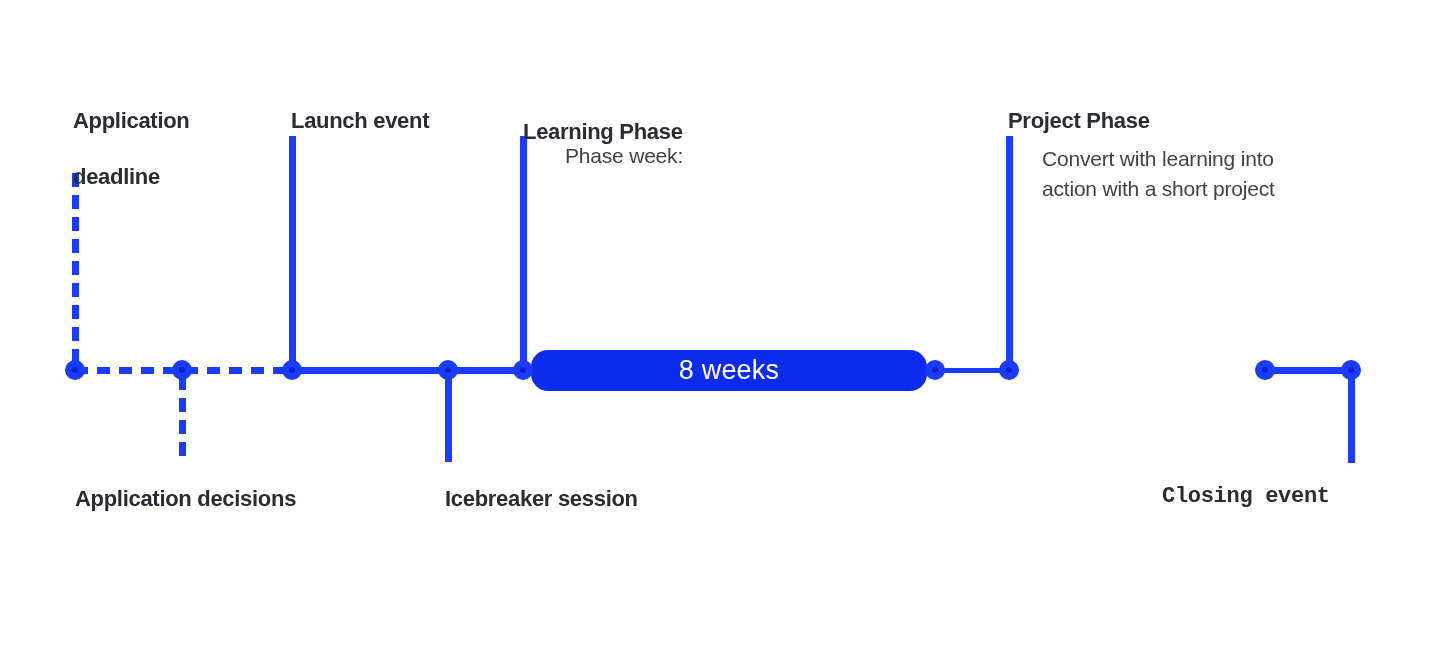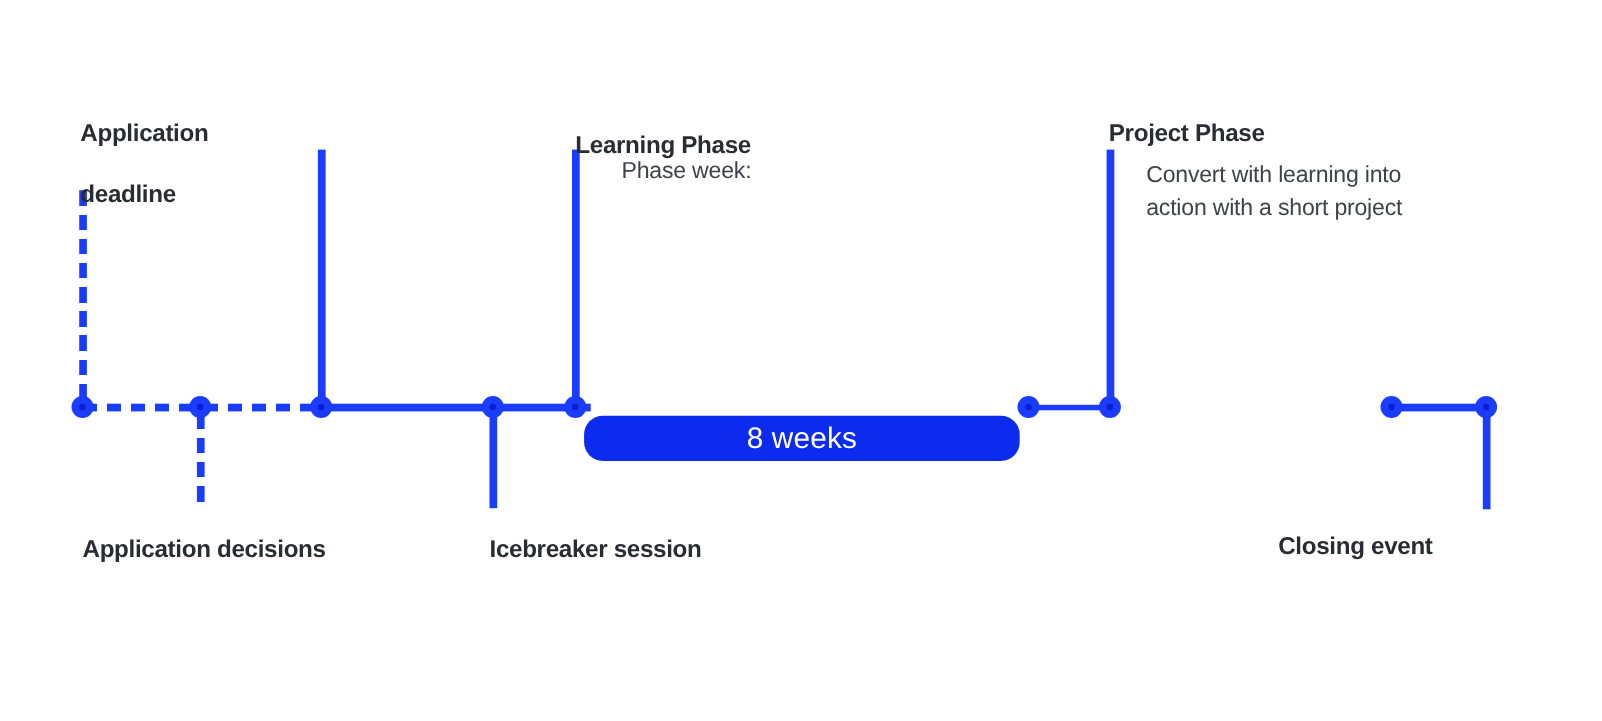--- a/index.html
+++ b/index.html
@@ -38,41 +38,41 @@
   }
   .node::after{
     content:"";position:absolute;left:7px;top:7px;width:6px;height:6px;
     background:var(--node-dot);border-radius:50%;
   }
   
   .pill{
     position:absolute;top:350px;height:41px;
     background:var(--pill);border-radius:17px;
     display:flex;align-items:center;justify-content:center;
-    color:#fff;font-size:27px;letter-spacing:.2px;margin-top:28px;
+    color:#fff;font-size:27px;letter-spacing:.2px;
   }
   
   .heading{
     position:absolute;color:var(--heading);
     font-size:22px;font-weight:bold;letter-spacing:-.3px;line-height:56px;
   }
   .sub{
     position:absolute;color:var(--subtext);
     font-size:21px;font-weight:400;letter-spacing:-.2px;line-height:30px;
   }
   
   .p-app-deadline{left:73px;top:93px;width:180px;}
   .p-launch{left:291px;top:93px;width:260px;}
   .p-learning{left:523px;top:93px;width:300px;margin-top:11px;}
   .p-learning-sub{left:565px;top:141px;width:220px;}
   .p-project{left:1008px;top:93px;width:300px;}
   .p-project-sub{left:1042px;top:144px;width:275px;}
   .p-app-decisions{left:75px;top:471px;width:400px;}
   .p-icebreaker{left:445px;top:471px;width:350px;}
-  .p-closing{left:1162px;top:469px;width:250px;}
+  .p-closing{left:1162px;top:469px;width:250px;font-family:Liberation Mono, monospace;}
 </style>
 </head>
 <body>
 
 <div class="canvas">
 
   <div class="hseg dashed" style="left:75px;width:217px;"></div>
   <div class="hseg solid" style="left:292px;width:245px;"></div>
   <div class="hseg solid thin" style="left:935px;width:78px;"></div>
   <div class="hseg solid" style="left:1265px;width:88px;"></div>
@@ -93,20 +93,21 @@
   <div class="node" style="left:172px;"></div>
   <div class="node" style="left:282px;"></div>
   <div class="node" style="left:438px;"></div>
   <div class="node" style="left:513px;"></div>
   <div class="node" style="left:925px;"></div>
   <div class="node" style="left:999px;"></div>
   <div class="node" style="left:1255px;"></div>
   <div class="node" style="left:1341px;"></div>
 
   <div class="heading p-app-deadline">Application deadline</div>
+  <div class="heading p-launch">Launch event</div>
   <div class="heading p-learning">Learning Phase</div>
   <div class="sub p-learning-sub">Phase week:</div>
   <div class="heading p-project">Project Phase</div>
   <div class="sub p-project-sub">Convert with learning into action with a short project</div>
   <div class="heading p-icebreaker">Icebreaker session</div>
   <div class="heading p-app-decisions">Application decisions</div>
   <div class="heading p-closing">Closing event</div>
 
 </div>
 

